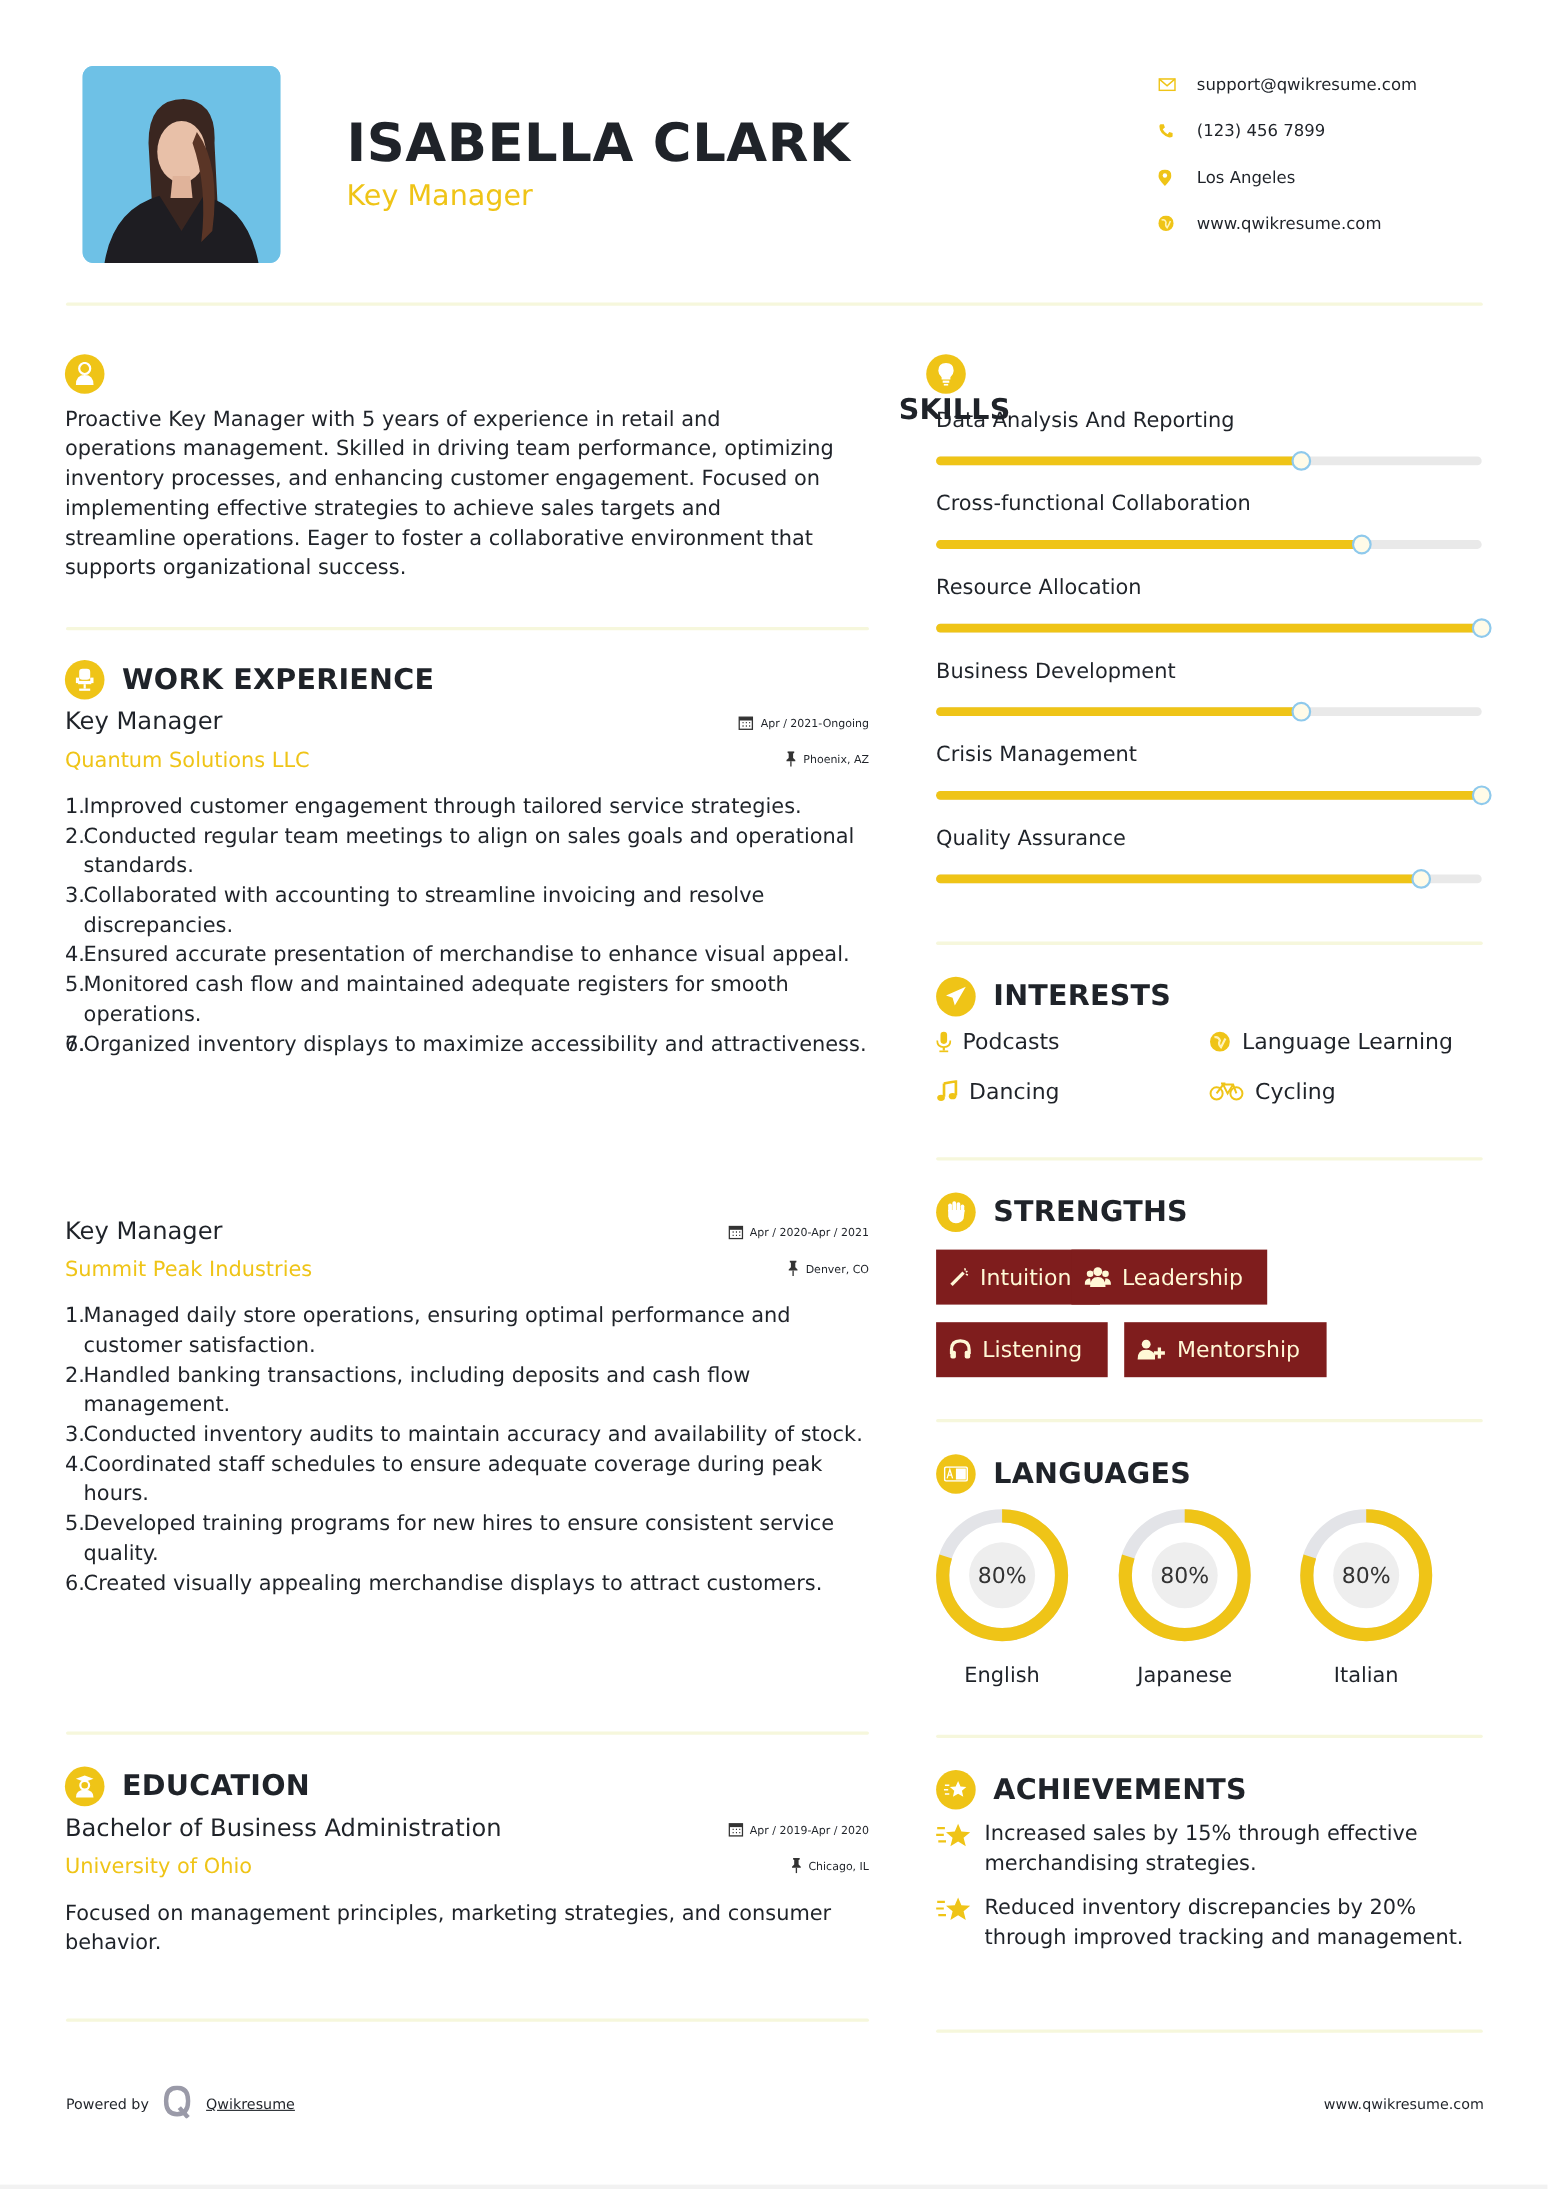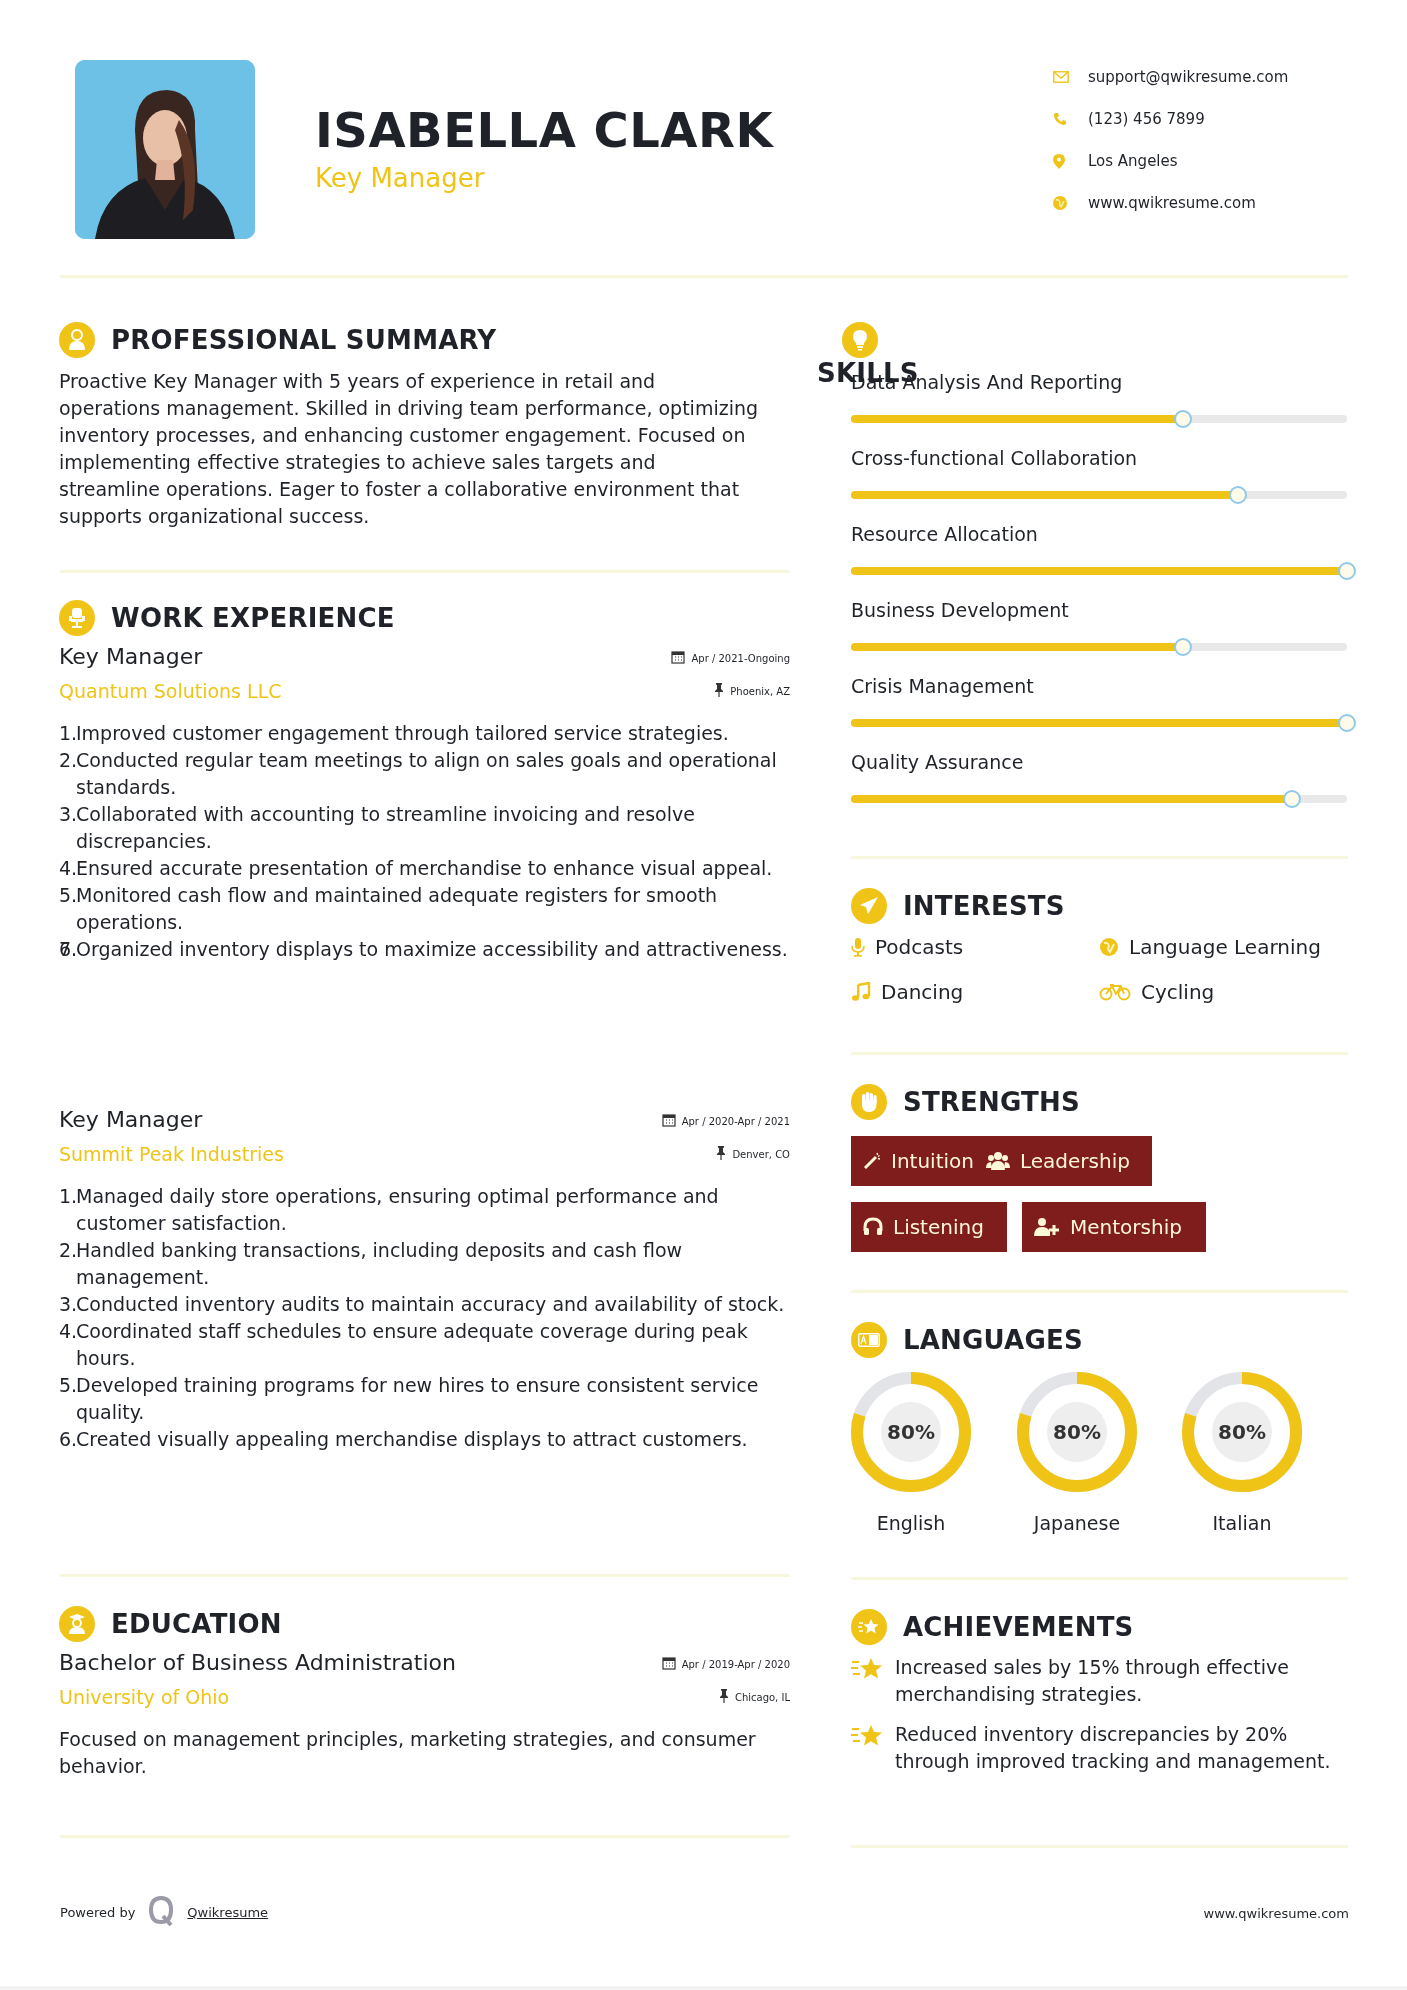--- a/index.html
+++ b/index.html
@@ -42,21 +42,21 @@
 
   .interest { position: absolute; display: flex; align-items: center; font-size: 20px; color: #1f2329; white-space: nowrap; }
   .interest .ic { margin-right: 10px; display: flex; align-items: center; }
 
   .chip { position: absolute; height: 50px; background: #7f1d1d; display: flex; align-items: center; padding: 0 12px; color: #fff8d6; font-size: 20px; white-space: nowrap; }
   .chip .ic { margin-right: 10px; display: flex; align-items: center; }
 
   .lang { position: absolute; width: 124px; text-align: center; }
   .ring { width: 124px; height: 124px; position: relative; }
   .ring svg { position: absolute; left: 0; top: 0; }
-  .ring .pct { position: absolute; left: 0; top: 0; width: 124px; height: 124px; display: flex; align-items: center; justify-content: center; font-size: 20px; font-weight: bold; color: #333; }
+  .ring .pct { position: absolute; left: 0; top: 0; width: 124px; height: 124px; display: flex; align-items: center; justify-content: center; font-size: 20px; font-weight: normal; color: #333; }
   .lang .lname { font-size: 19px; color: #1f2329; margin-top: 18px; }
 
   .ach { position: absolute; left: 851px; width: 500px; display: flex; }
   .ach .ic { width: 44px; flex: none; padding-top: 2px; }
   .ach .txt { font-size: 19px; line-height: 27px; color: #1f2329; }
 
   .footer-left { position: absolute; left: 60px; top: 1896px; display: flex; align-items: center; font-size: 13px; color: #1f2329; }
   .footer-left .q { margin: 0 12px; }
   .footer-left a { color: #1f2329; text-decoration: underline; }
   .footer-right { position: absolute; right: 58px; top: 1906px; font-size: 13px; color: #1f2329; }
@@ -120,21 +120,20 @@
 
   <div class="hr" style="left:60px; top:275px; width:1288px;"></div>
 
   <div class="section-title" style="left:59px; top:322px;">
     <span class="badge">
       <svg width="18" height="22" viewBox="0 0 18 22">
           <circle cx="9" cy="6" r="5" fill="none" stroke="#fff" stroke-width="2"></circle>
           <path d="M1 21 Q1 12 9 12 Q17 12 17 21 Z" fill="#fff"></path>
         </svg>
     </span>
-    <span class="label">PROFESSIONAL SUMMARY</span>
   </div>
   <div class="para" style="left:59px; top:368px; width:700px;">Proactive Key Manager with 5 years of experience in retail and operations management. Skilled in driving team performance, optimizing inventory processes, and enhancing customer engagement. Focused on implementing effective strategies to achieve sales targets and streamline operations. Eager to foster a collaborative environment that supports organizational success.</div>
 
   <div class="hr" style="left:60px; top:570px; width:730px;"></div>
 
   <div class="section-title" style="left:59px; top:600px;">
     <span class="badge">
       <svg width="18" height="22" viewBox="0 0 18 22">
           <rect x="4" y="1" width="10" height="10" rx="3" fill="#fff"></rect>
           <rect x="1" y="9" width="3" height="5" fill="#fff"></rect>

